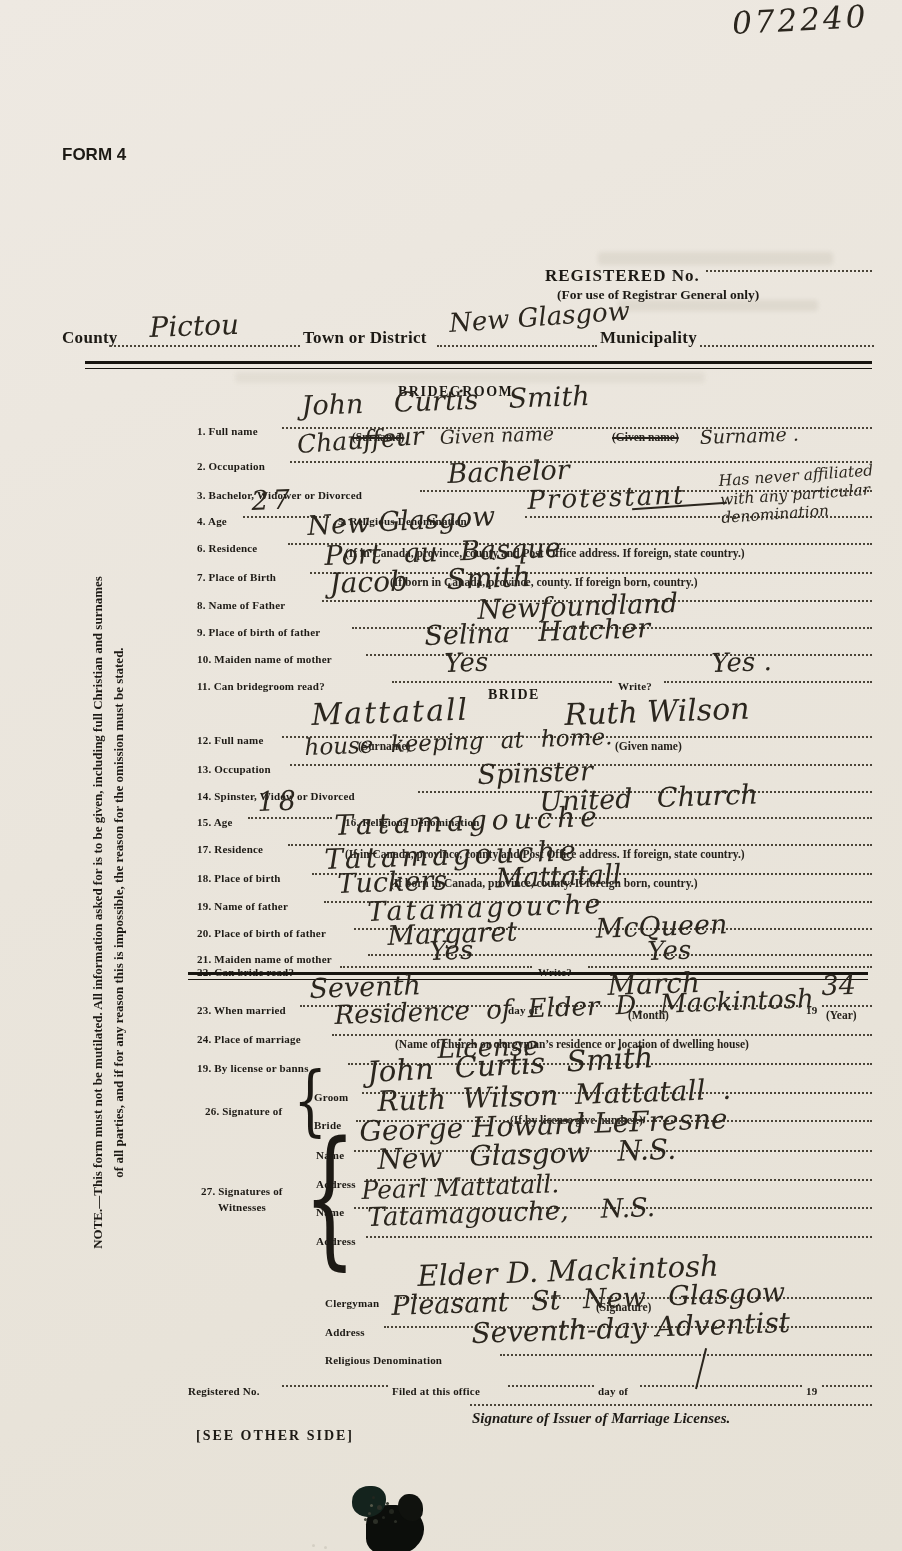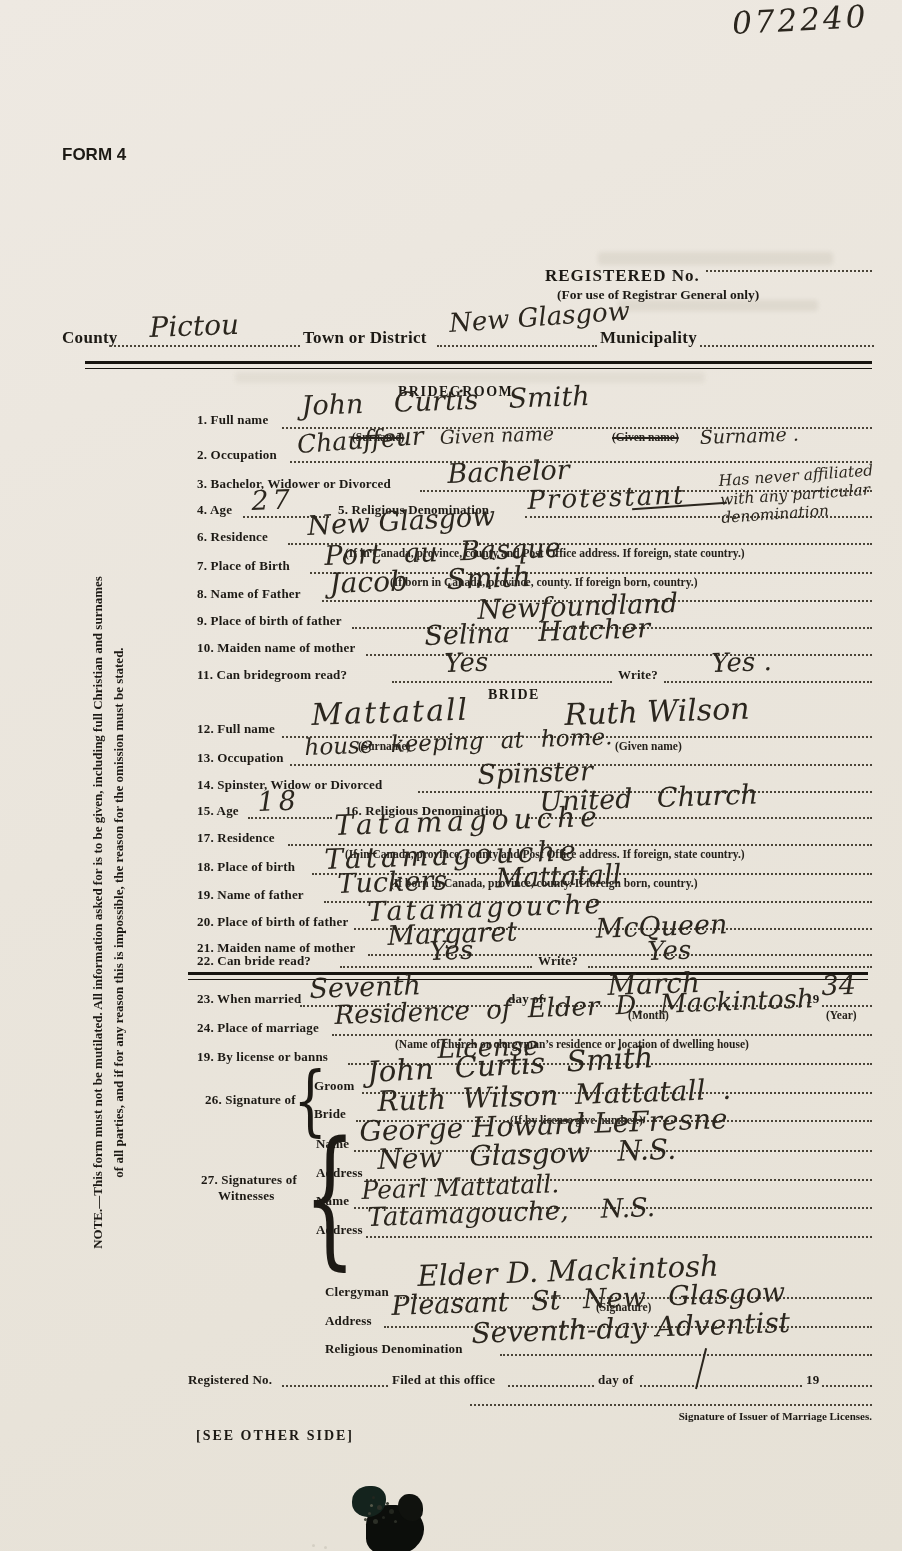--- a/index.html
+++ b/index.html
@@ -1,20 +1,20 @@
 <!DOCTYPE html>
 <html><head>
 <meta charset="utf-8">
 <style>
   html,body{margin:0;padding:0;background:#b8b2a6;}
   .page{position:relative;width:902px;height:1551px;overflow:hidden;
     background:linear-gradient(155deg,#eee9e2 0%,#eae5dc 45%,#e6e1d6 100%);
     font-family:"Liberation Serif",serif;color:#1d1a15;}
   .abs{position:absolute;white-space:nowrap;}
-  .lbl{font-size:13px;font-weight:bold;color:#1d1a15;letter-spacing:.2px;}
+  .lbl{font-size:11px;font-weight:bold;color:#1d1a15;letter-spacing:.2px;margin-top:13px;}
   .lbl2{font-size:17px;font-weight:bold;letter-spacing:.3px;}
   .cap{font-size:11.5px;font-weight:bold;color:#26221c;}
   .dots{border-bottom:2px dotted #4a4438;height:0;}
   .hw{font-family:"DejaVu Serif",serif;font-style:italic;color:#2b261e;
       transform:rotate(-2deg);transform-origin:left bottom;line-height:1;}
   .xed{text-decoration:line-through;text-decoration-thickness:2px;}
   .sec{font-size:14px;font-weight:bold;letter-spacing:1.5px;}
   .dline{border-top:3.5px solid #17140f;border-bottom:1.5px solid #17140f;height:4px;}
   .brace{font-family:"DejaVu Serif",serif;font-weight:400;color:#1d1a15;line-height:1;}
   .smudge{background:rgba(140,128,105,.13);filter:blur(2px);border-radius:4px;}
@@ -227,21 +227,21 @@
   <div class="abs dots" style="left:282px;top:1385px;width:106px;"></div>
   <div class="abs lbl" style="left:392px;top:1372px;">Filed at this office</div>
   <div class="abs dots" style="left:508px;top:1385px;width:86px;"></div>
   <div class="abs lbl" style="left:598px;top:1372px;font-weight:600;">day of</div>
   <div class="abs dots" style="left:640px;top:1385px;width:162px;"></div>
   <div class="abs lbl" style="left:806px;top:1372px;">19</div>
   <div class="abs dots" style="left:822px;top:1385px;width:50px;"></div>
   <div class="abs" style="left:700px;top:1348px;width:3px;height:42px;border-left:2.5px solid #2b261e;transform:rotate(14deg);"></div>
 
   <div class="abs dots" style="left:470px;top:1404px;width:402px;"></div>
-  <div class="abs" style="left:472px;top:1410px;width:400px;text-align:right;font-weight:bold;font-size:11px;">Signature of Issuer of Marriage Licenses.</div>
+  <div class="abs" style="left:472px;top:1410px;width:400px;font-weight:bold;font-style:italic;font-size:15px;">Signature of Issuer of Marriage Licenses.</div>
 
   <div class="abs" style="left:196px;top:1428px;font-weight:bold;font-size:14px;letter-spacing:2px;">[SEE OTHER SIDE]</div>
 
   <div class="abs blob" style="left:366px;top:1505px;width:58px;height:50px;border-radius:46% 58% 62% 40%;"></div>
   <div class="abs blob" style="left:352px;top:1486px;width:34px;height:31px;border-radius:55% 45% 60% 50%;background:#14231d;"></div>
   <div class="abs blob" style="left:398px;top:1494px;width:25px;height:27px;border-radius:45% 55% 40% 60%;background:#10120e;"></div>
   <div class="abs" style="left:372px;top:1496px;width:3px;height:3px;background:#23261f;border-radius:50%;
               box-shadow:6px 10px 0 1px #2c2f27,-4px 16px 0 #3a3d33,10px 20px 0 #23261f,2px 24px 0 1px #2c2f27,
               14px 6px 0 #3a3d33,-8px 22px 0 #4a4d41,18px 14px 0 1px #23261f,-2px 8px 0 #55584a,
               22px 24px 0 #2c2f27,-60px 48px 0 #8a857633,-48px 50px 0 #8a857633;"></div>

